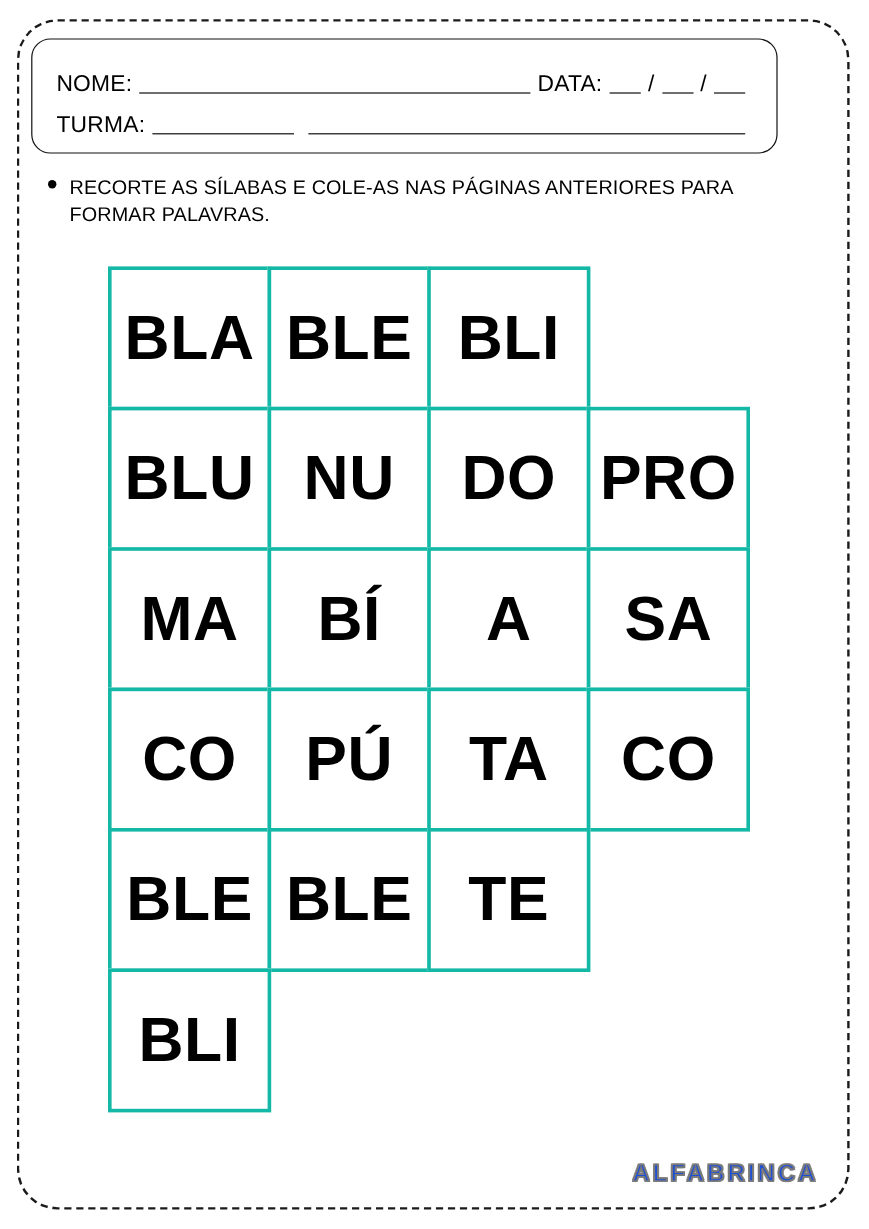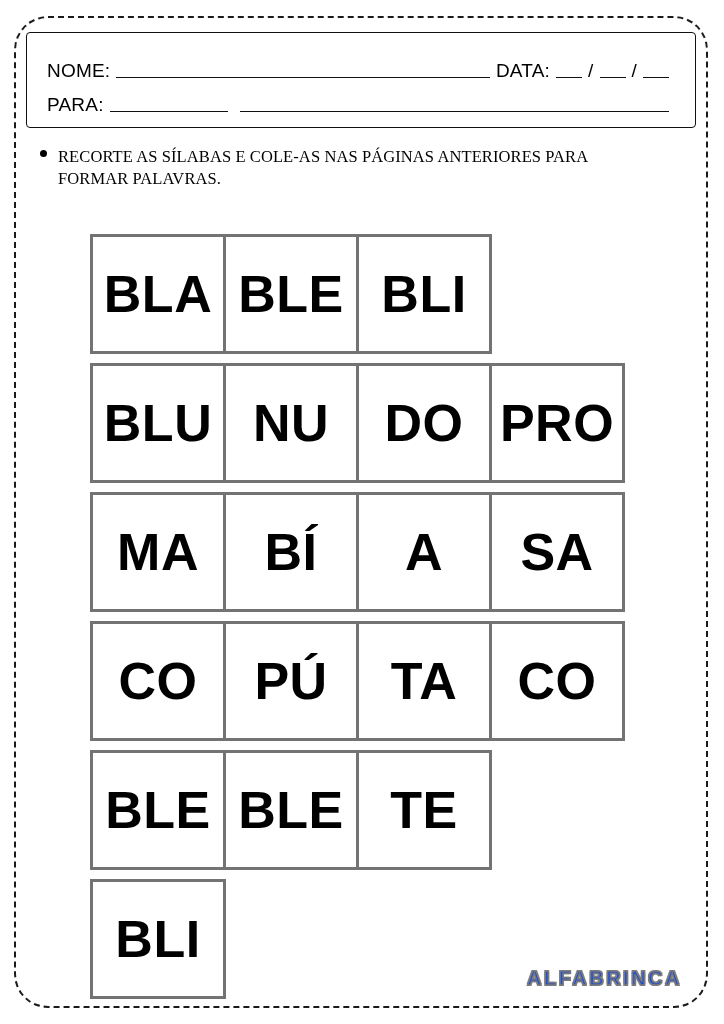--- a/index.html
+++ b/index.html
@@ -35,25 +35,25 @@
     box-sizing: border-box;
     border: 2px dashed #1a1a1a;
     border-radius: 34px;
   }
 
   
   .header-box {
     position: absolute;
     left: 26px;
     top: 32px;
-    width: 670px;
+    width: 622px;
     height: 96px;
     box-sizing: border-box;
     border: 1.6px solid #111111;
-    border-radius: 4px;
+    border-radius: 16px;
     padding: 14px 20px 0 20px;
   }
 
   .header-row {
     display: flex;
     align-items: flex-end;
     font-size: 19px;
     letter-spacing: 0.2px;
     height: 34px;
     white-space: nowrap;
@@ -78,21 +78,20 @@
 
   
   .instruction {
     position: absolute;
     left: 58px;
     top: 146px;
     width: 600px;
     font-size: 16.5px;
     line-height: 22px;
     letter-spacing: 0.1px;
-    font-family: Liberation Serif, serif;
   }
   .instruction .bullet {
     position: absolute;
     left: -18px;
     top: 4px;
     width: 7px;
     height: 7px;
     background: #000;
     border-radius: 50%;
   }
@@ -104,28 +103,27 @@
     top: 222px;
     width: 546px;
   }
   .grid-row {
     display: flex;
   }
   .cell {
     width: 136px;
     height: 120px;
     box-sizing: border-box;
-    border: 3px solid #737373;
+    border: 3px solid #14b8a6;
     margin-right: -3px;
     margin-bottom: -3px;
     display: flex;
     align-items: center;
     justify-content: center;
     background: #ffffff;
-    margin-top: 12px;
   }
   .cell span {
     font-size: 52px;
     font-weight: bold;
     line-height: 1;
     letter-spacing: 0.5px;
   }
 
   
   .watermark {
@@ -159,21 +157,21 @@
       <span class="date-group">
         <span class="lbl">DATA:</span>
         <span class="rule w-small"></span>
         <span class="lbl">/</span>
         <span class="rule w-small"></span>
         <span class="lbl">/</span>
         <span class="rule w-small"></span>
       </span>
     </div>
     <div class="header-row">
-      <span class="lbl">PARA:</span>
+      <span class="lbl">TURMA:</span>
       <span class="rule w-mid"></span>
       <span class="rule grow"></span>
     </div>
   </div>
 
   <div class="instruction">
     <span class="bullet"></span>
     <span>RECORTE AS SÍLABAS E COLE-AS NAS PÁGINAS ANTERIORES PARA FORMAR PALAVRAS.</span>
   </div>
 

